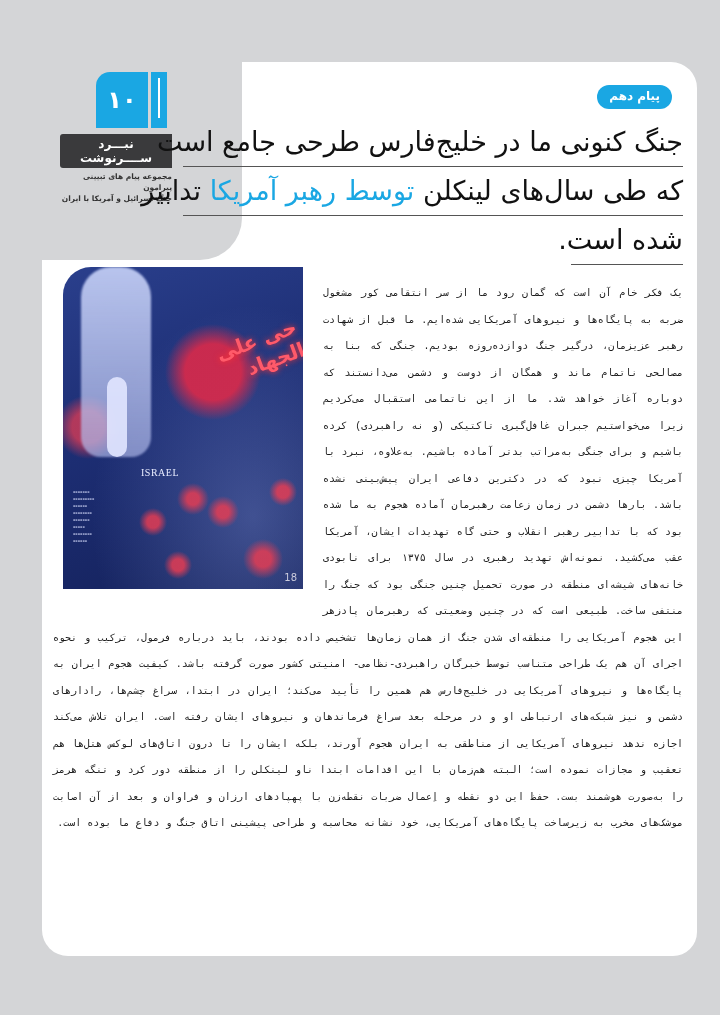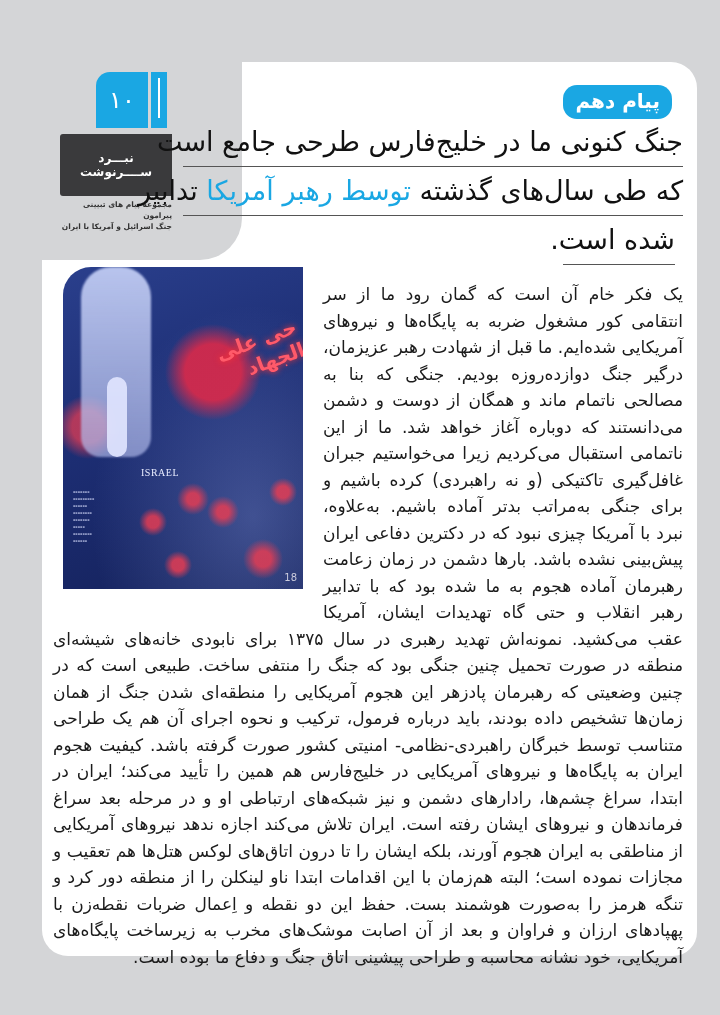--- a/index.html
+++ b/index.html
@@ -18,44 +18,44 @@
   .notch {
     position:absolute; left:0; top:0; width:200px; height:198px;
     background:#d4d5d7;
     border-bottom-right-radius:42px;
   }
   .logo { position:absolute; left:60px; top:72px; width:112px; }
   .logo-block { position:relative; height:60px; }
   .logo-num {
     position:absolute; left:36px; top:0; width:52px; height:56px;
     background:#1aa7e3; border-radius:14px 0 0 0;
-    color:#fff; font-weight:normal; font-size:24px;
+    color:#fff; font-weight:bold; font-size:24px;
     display:flex; align-items:center; justify-content:center;
     font-family:"DejaVu Sans", sans-serif;
   }
   .logo-spine {
     position:absolute; left:91px; top:0; width:16px; height:56px;
     background:#1aa7e3;
   }
   .logo-spine::after {
     content:""; position:absolute; left:7px; top:6px; width:2px; height:40px; background:#fff;
   }
   .logo-name {
     margin-top:2px; background:#3a3a3c; color:#fff;
     font-size:12px; font-weight:bold; text-align:center;
-    padding:17px 2px; border-radius:3px 0 0 3px; direction:rtl;
+    padding:3px 2px; border-radius:3px 0 0 3px; direction:rtl;
   }
   .logo-sub {
     font-size:7.5px; color:#333; direction:rtl; text-align:right;
     line-height:11px; margin-top:3px;font-weight:bold;
   }
   .badge {
     position:absolute; right:48px; top:85px;
     background:#1aa7e3; color:#fff; border-radius:14px;
-    font-size:20px; font-weight:bold; padding:4px 12px 6px;
+    font-size:12px; font-weight:bold; padding:4px 12px 6px;
     direction:rtl;
   }
   .title {
     position:absolute; right:37px; top:118px; width:500px;
     direction:rtl; text-align:right;
     font-size:27px; font-weight:normal; color:#111;
   }
   .title .line {
     border-bottom:1.5px solid #555; padding:4px 0 4px; line-height:40px;
     white-space:nowrap;
@@ -97,21 +97,21 @@
     position:absolute; left:130px; top:65px; color:#ff5a6a; font-size:20px;
     transform:rotate(-20deg); direction:rtl; font-weight:bold;
     text-shadow:0 0 6px #f33;
   }
   .image-page {
     position:absolute; right:6px; bottom:6px; color:#ccd; font-size:10px;
   }
   .body-wrap {
     position:absolute; right:37px; top:281px; width:630px;
     direction:rtl; text-align:justify; text-align-last:right;
-    font-size:17px; line-height:26.5px; color:#1b1b1b;
+    font-size:10px; line-height:26.5px; color:#1b1b1b;font-family:Liberation Mono, monospace;
   }
   .float-img {
     float:left; width:270px; height:320px;
   }
   .body-wrap p { margin:0; }
 </style>
 </head>
 <body>
 
 <div class="card">
@@ -128,23 +128,23 @@
     <div>مجموعه پیام های تبیینی پیرامون</div>
     <div>جنگ اسرائیل و آمریکا با ایران</div>
   </div>
 </div>
 
 <div class="badge">پیام دهم</div>
 
 <div class="title">
   <div class="line">جنگ کنونی ما در خلیج‌فارس طرحی جامع است</div>
   <div class="line">
-    <span>که طی سال‌های گذشته </span><span class="hl">توسط رهبر آمریکا</span><span> تدابیر</span>
+    <span>که طی سال‌های لینکلن </span><span class="hl">توسط رهبر آمریکا</span><span> تدابیر</span>
   </div>
-  <div class="line" style="width:112px;margin-right:8px;margin-left:auto;">شده است.</div>
+  <div class="line" style="width:112px;margin-right:0;margin-left:auto;">شده است.</div>
 </div>
 
 <div class="image">
   <div class="hand"></div>
   <div class="hand-finger"></div>
   <div class="image-calli">حی علی الجهاد</div>
   <div class="image-caption">ISRAEL</div>
   <div class="image-legend">▪▪▪▪▪▪▪<br>▪▪▪▪▪▪▪▪▪<br>▪▪▪▪▪▪<br>▪▪▪▪▪▪▪▪<br>▪▪▪▪▪▪▪<br>▪▪▪▪▪<br>▪▪▪▪▪▪▪▪<br>▪▪▪▪▪▪</div>
   <div class="image-page">18</div>
 </div>

